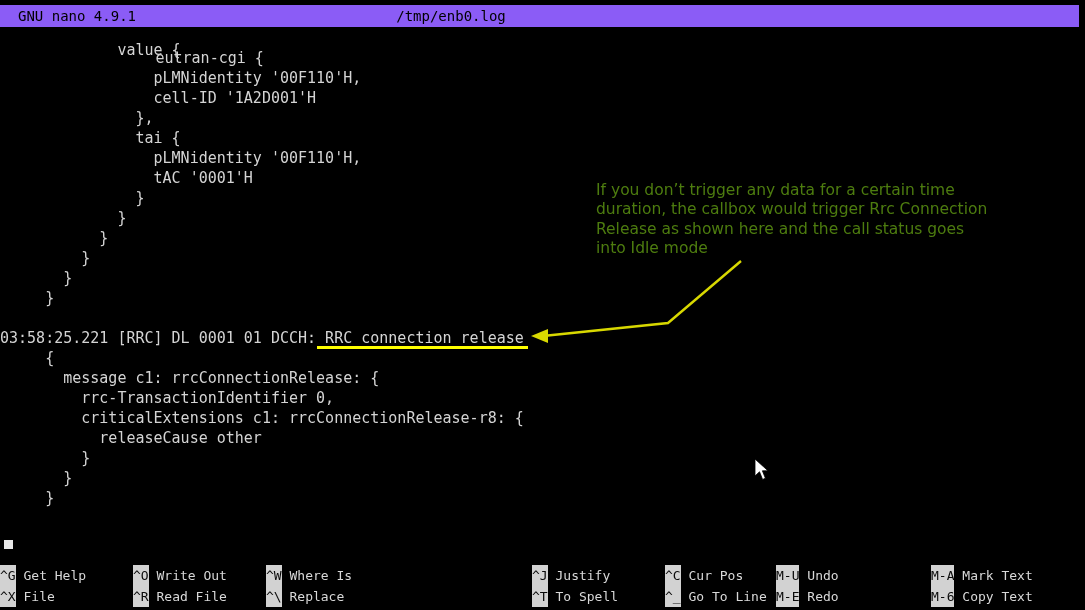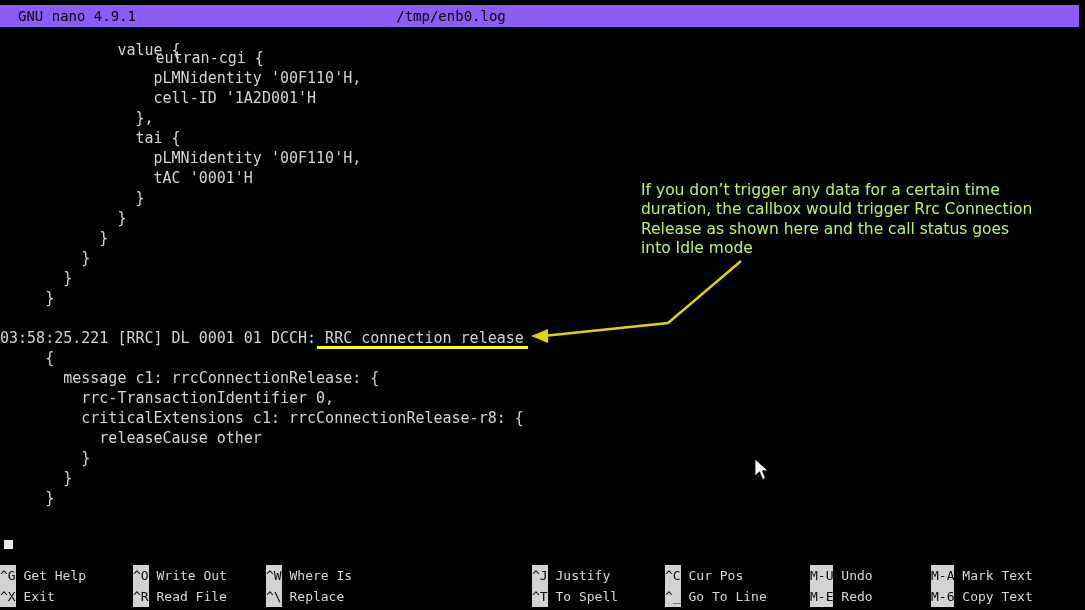--- a/index.html
+++ b/index.html
@@ -70,24 +70,24 @@
     left: 4px;
     top: 540px;
     width: 9px;
     height: 9px;
     background: #e8e8e8;
   }
 
   
   #annotation {
     position: absolute;
-    left: 641px;
+    left: 596px;
     top: 181px;
     width: 392px;
-    color: #bef264;
+    color: #4d7c0f;
     font-family: "DejaVu Sans", "Liberation Sans", sans-serif;
     font-size: 15.5px;
     line-height: 19.3px;
     white-space: pre-wrap;
   }
 
   
   #arrow-layer {
     position: absolute;
     left: 0;
@@ -199,39 +199,39 @@
     <polygon points="531,336 548,329 548,343" fill="#d8d800"></polygon>
   </svg>
 
   <svg id="mouse-pointer" width="16" height="22" viewBox="0 0 16 22">
     <polygon points="1,0 1,17 5.5,12.8 8.6,20.5 11.4,19.2 8.4,11.8 14,11.8" fill="#ffffff" stroke="#000000" stroke-width="0.8"></polygon>
   </svg>
 
   <div id="shortcutbar">
       <div class="sc-col" style="left: 0px;">
         <div class="sc-row r1"><span class="sc-key">^G</span><span class="sc-label"> Get Help</span></div>
-        <div class="sc-row r2"><span class="sc-key">^X</span><span class="sc-label"> Exit</span></div>
+        <div class="sc-row r2"><span class="sc-key">^X</span><span class="sc-label"> File</span></div>
       </div>
       <div class="sc-col" style="left: 133px;">
         <div class="sc-row r1"><span class="sc-key">^O</span><span class="sc-label"> Write Out</span></div>
         <div class="sc-row r2"><span class="sc-key">^R</span><span class="sc-label"> Read File</span></div>
       </div>
       <div class="sc-col" style="left: 266px;">
         <div class="sc-row r1"><span class="sc-key">^W</span><span class="sc-label"> Where Is</span></div>
         <div class="sc-row r2"><span class="sc-key">^\</span><span class="sc-label"> Replace</span></div>
       </div>
       <div class="sc-col" style="left: 532px;">
         <div class="sc-row r1"><span class="sc-key">^J</span><span class="sc-label"> Justify</span></div>
         <div class="sc-row r2"><span class="sc-key">^T</span><span class="sc-label"> To Spell</span></div>
       </div>
       <div class="sc-col" style="left: 665px;">
         <div class="sc-row r1"><span class="sc-key">^C</span><span class="sc-label"> Cur Pos</span></div>
         <div class="sc-row r2"><span class="sc-key">^_</span><span class="sc-label"> Go To Line</span></div>
       </div>
-      <div class="sc-col" style="left: 810px; padding-left: 24px;">
+      <div class="sc-col" style="left: 776px; padding-left: 24px;">
         <div class="sc-row r1"><span class="sc-key">M-U</span><span class="sc-label"> Undo</span></div>
         <div class="sc-row r2"><span class="sc-key">M-E</span><span class="sc-label"> Redo</span></div>
       </div>
       <div class="sc-col" style="left: 931px;">
         <div class="sc-row r1"><span class="sc-key">M-A</span><span class="sc-label"> Mark Text</span></div>
         <div class="sc-row r2"><span class="sc-key">M-6</span><span class="sc-label"> Copy Text</span></div>
       </div>
     </div>
 
 </div>

